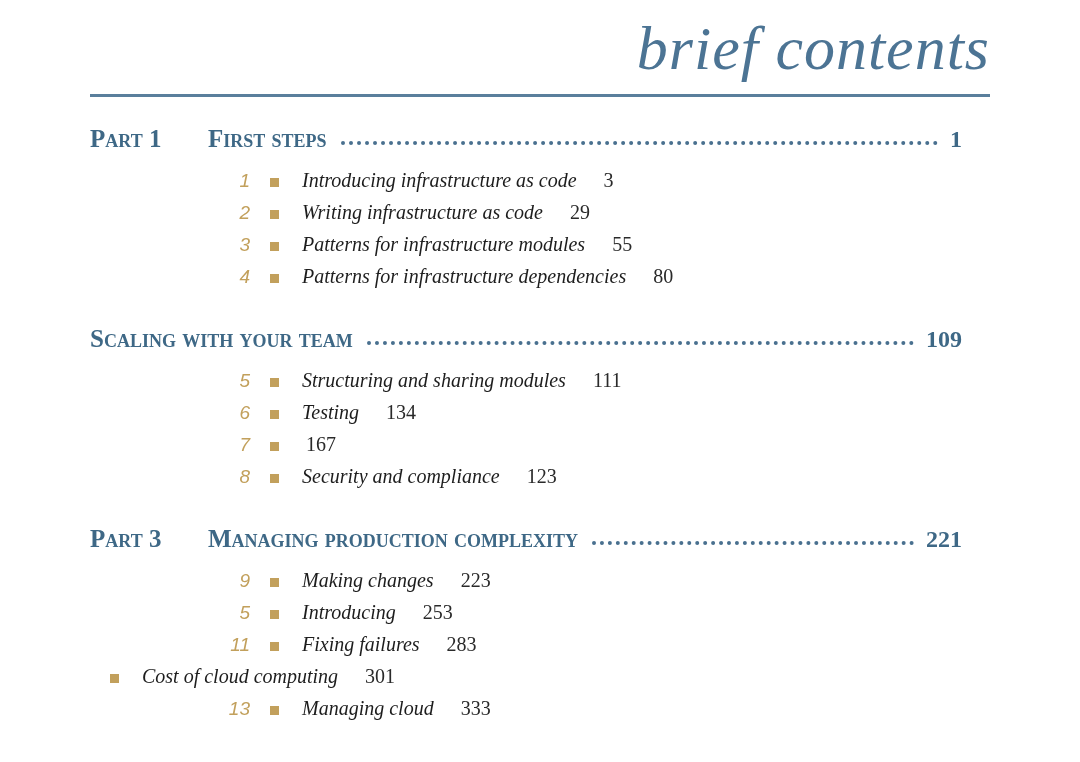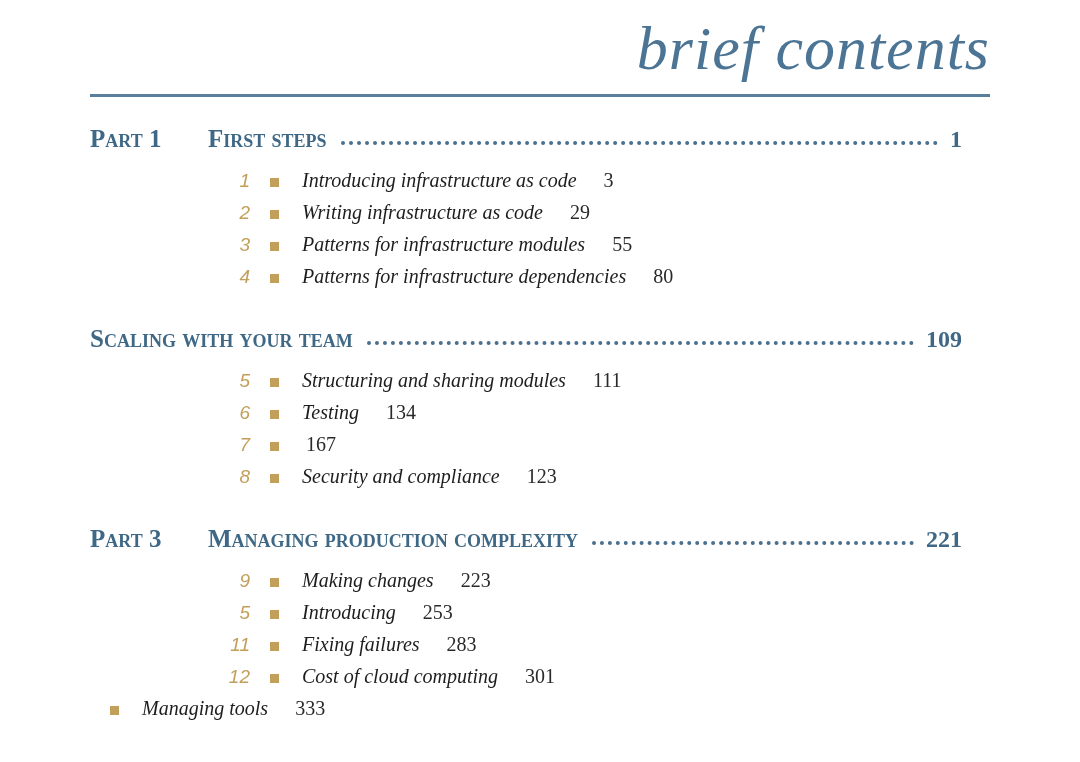--- a/index.html
+++ b/index.html
@@ -177,26 +177,26 @@
         <span class="ch-title">Introducing</span>
         <span class="ch-page">253</span>
       </div>
       <div class="ch-row">
         <span class="ch-num">11</span>
         <span class="ch-bullet"></span>
         <span class="ch-title">Fixing failures</span>
         <span class="ch-page">283</span>
       </div>
       <div class="ch-row">
-        <span class="ch-num">12</span>
         <span class="ch-bullet"></span>
         <span class="ch-title">Cost of cloud computing</span>
         <span class="ch-page">301</span>
       </div>
       <div class="ch-row">
-        <span class="ch-bullet"></span>
-        <span class="ch-title">Managing tools</span>
+        <span class="ch-num">13</span>
+        <span class="ch-bullet"></span>
+        <span class="ch-title">Managing cloud</span>
         <span class="ch-page">333</span>
       </div>
 
     </div>
   </div>
 </div>
 
 </body></html>

